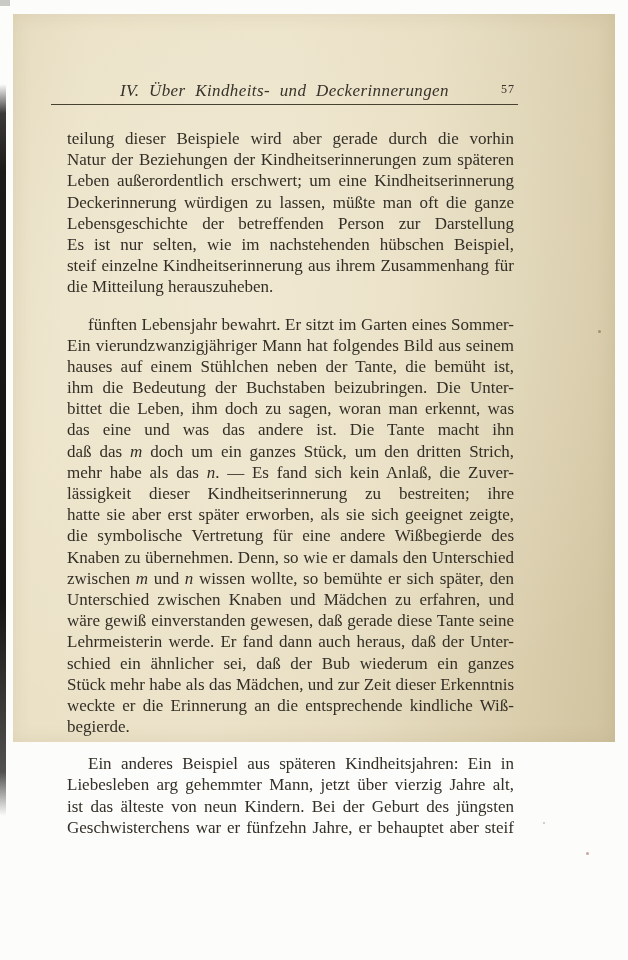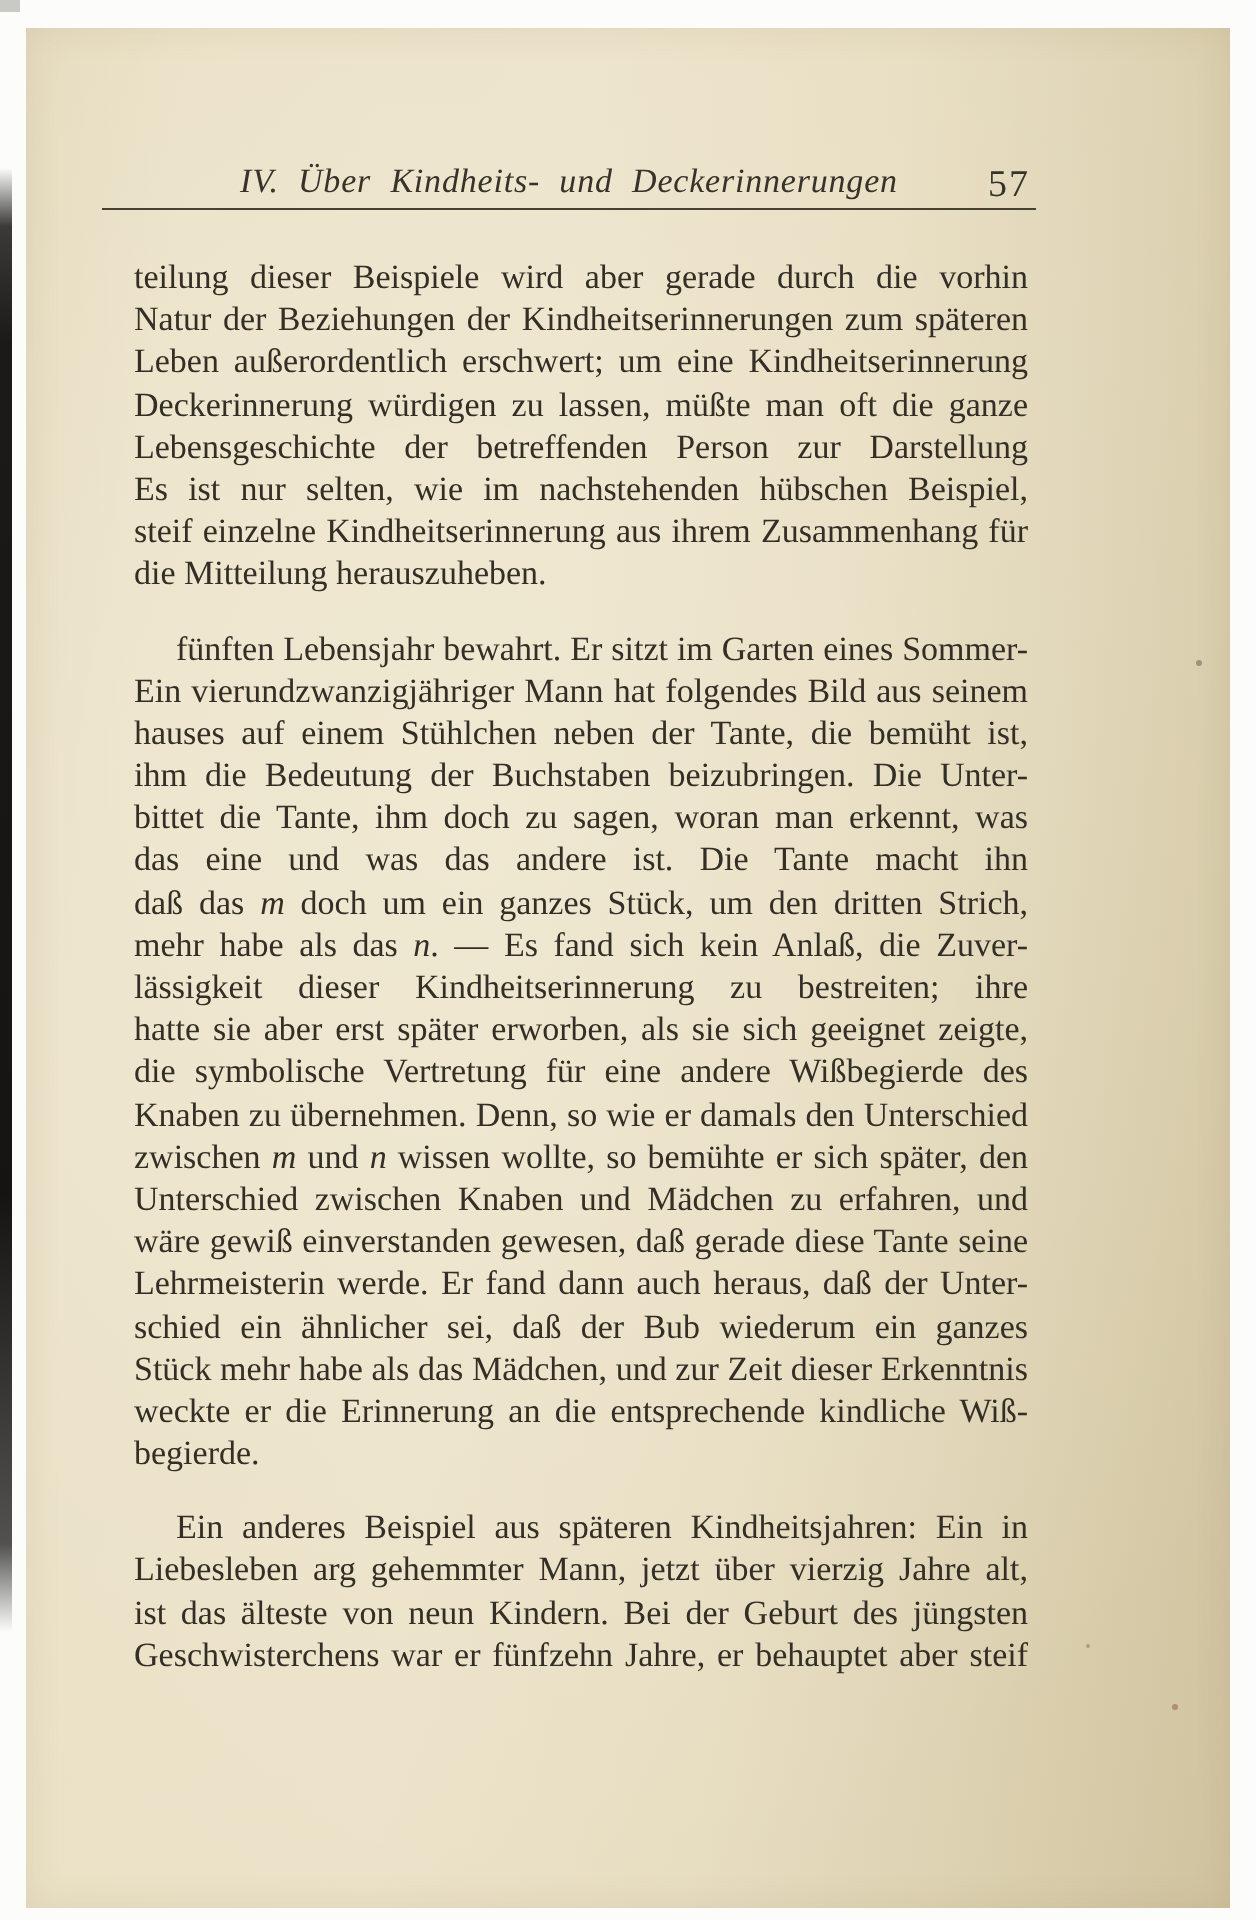--- a/index.html
+++ b/index.html
@@ -20,21 +20,21 @@
       #1b1a18 12%, #151413 70%, rgba(25,24,22,.75) 94%, rgba(25,24,22,0) 100%);
     border-radius: 2px;
   }
   .corner-mark {
     position: absolute; left: 0; top: 0; width: 10px; height: 6px;
     background: #9f9e9b; opacity: .55;
   }
 
   
   .page {
-    position: absolute; left: 13px; top: 14px; width: 602px; height: 940px;
+    position: absolute; left: 13px; top: 14px; width: 602px; height: 728px;
     background:
       radial-gradient(ellipse 120% 90% at 35% 40%, rgba(255,252,240,.25), rgba(0,0,0,0) 70%),
       linear-gradient(97deg,
         #e4dabd 0%, #eae1c6 12%, #ebe2c8 40%, #e7ddc1 62%,
         #ddd2b2 80%, #d4c7a4 94%, #d0c39f 100%);
     box-shadow: inset 0 0 18px rgba(120,100,60,.12);
   }
 
   
   .header-row {
@@ -43,21 +43,21 @@
   }
   .header-title {
     text-align: center;
     font-style: italic;
     font-size: 17px;
     letter-spacing: .4px;
     word-spacing: 5px;
   }
   .page-number {
     position: absolute; right: 3px; top: 1px;
-    font-style: normal; font-size: 19px; letter-spacing: 1px;
+    font-style: normal; font-size: 12px; letter-spacing: 1px;
   }
   .header-rule {
     position: absolute; left: 38px; top: 90px; width: 467px; height: 0;
     border-top: 1.6px solid #47412f;
   }
 
   
   .body-text {
     position: absolute; left: 38px; top: 98px; width: 479px;
     font-size: 17px;
@@ -105,21 +105,21 @@
           <div class="line">Lebensgeschichte der betreffenden Person zur Darstellung bringen.</div>
           <div class="line">Es ist nur selten, wie im nachstehenden hübschen Beispiel, möglich,</div>
           <div class="line">steif einzelne Kindheitserinnerung aus ihrem Zusammenhang für</div>
           <div class="line endline">die Mitteilung herauszuheben.</div>
         </div>
         <div class="para indent">
           <div class="line">fünften Lebensjahr bewahrt. Er sitzt im Garten eines Sommer-</div>
           <div class="line">Ein vierundzwanzigjähriger Mann hat folgendes Bild aus seinem</div>
           <div class="line">hauses auf einem Stühlchen neben der Tante, die bemüht ist,</div>
           <div class="line">ihm die Bedeutung der Buchstaben beizubringen. Die Unter-</div>
-          <div class="line">bittet die Tante, ihm doch zu sagen, woran man erkennt, was</div>
+          <div class="line">bittet die Leben, ihm doch zu sagen, woran man erkennt, was</div>
           <div class="line">das eine und was das andere ist. Die Tante macht ihn aufmerksam,</div>
           <div class="line">daß das <i>m</i> doch um ein ganzes Stück, um den dritten Strich,</div>
           <div class="line">mehr habe als das <i>n</i>. — Es fand sich kein Anlaß, die Zuver-</div>
           <div class="line">lässigkeit dieser Kindheitserinnerung zu bestreiten; ihre Bedeutung</div>
           <div class="line">hatte sie aber erst später erworben, als sie sich geeignet zeigte,</div>
           <div class="line">die symbolische Vertretung für eine andere Wißbegierde des</div>
           <div class="line">Knaben zu übernehmen. Denn, so wie er damals den Unterschied</div>
           <div class="line">zwischen <i>m</i> und <i>n</i> wissen wollte, so bemühte er sich später, den</div>
           <div class="line">Unterschied zwischen Knaben und Mädchen zu erfahren, und</div>
           <div class="line">wäre gewiß einverstanden gewesen, daß gerade diese Tante seine</div>

